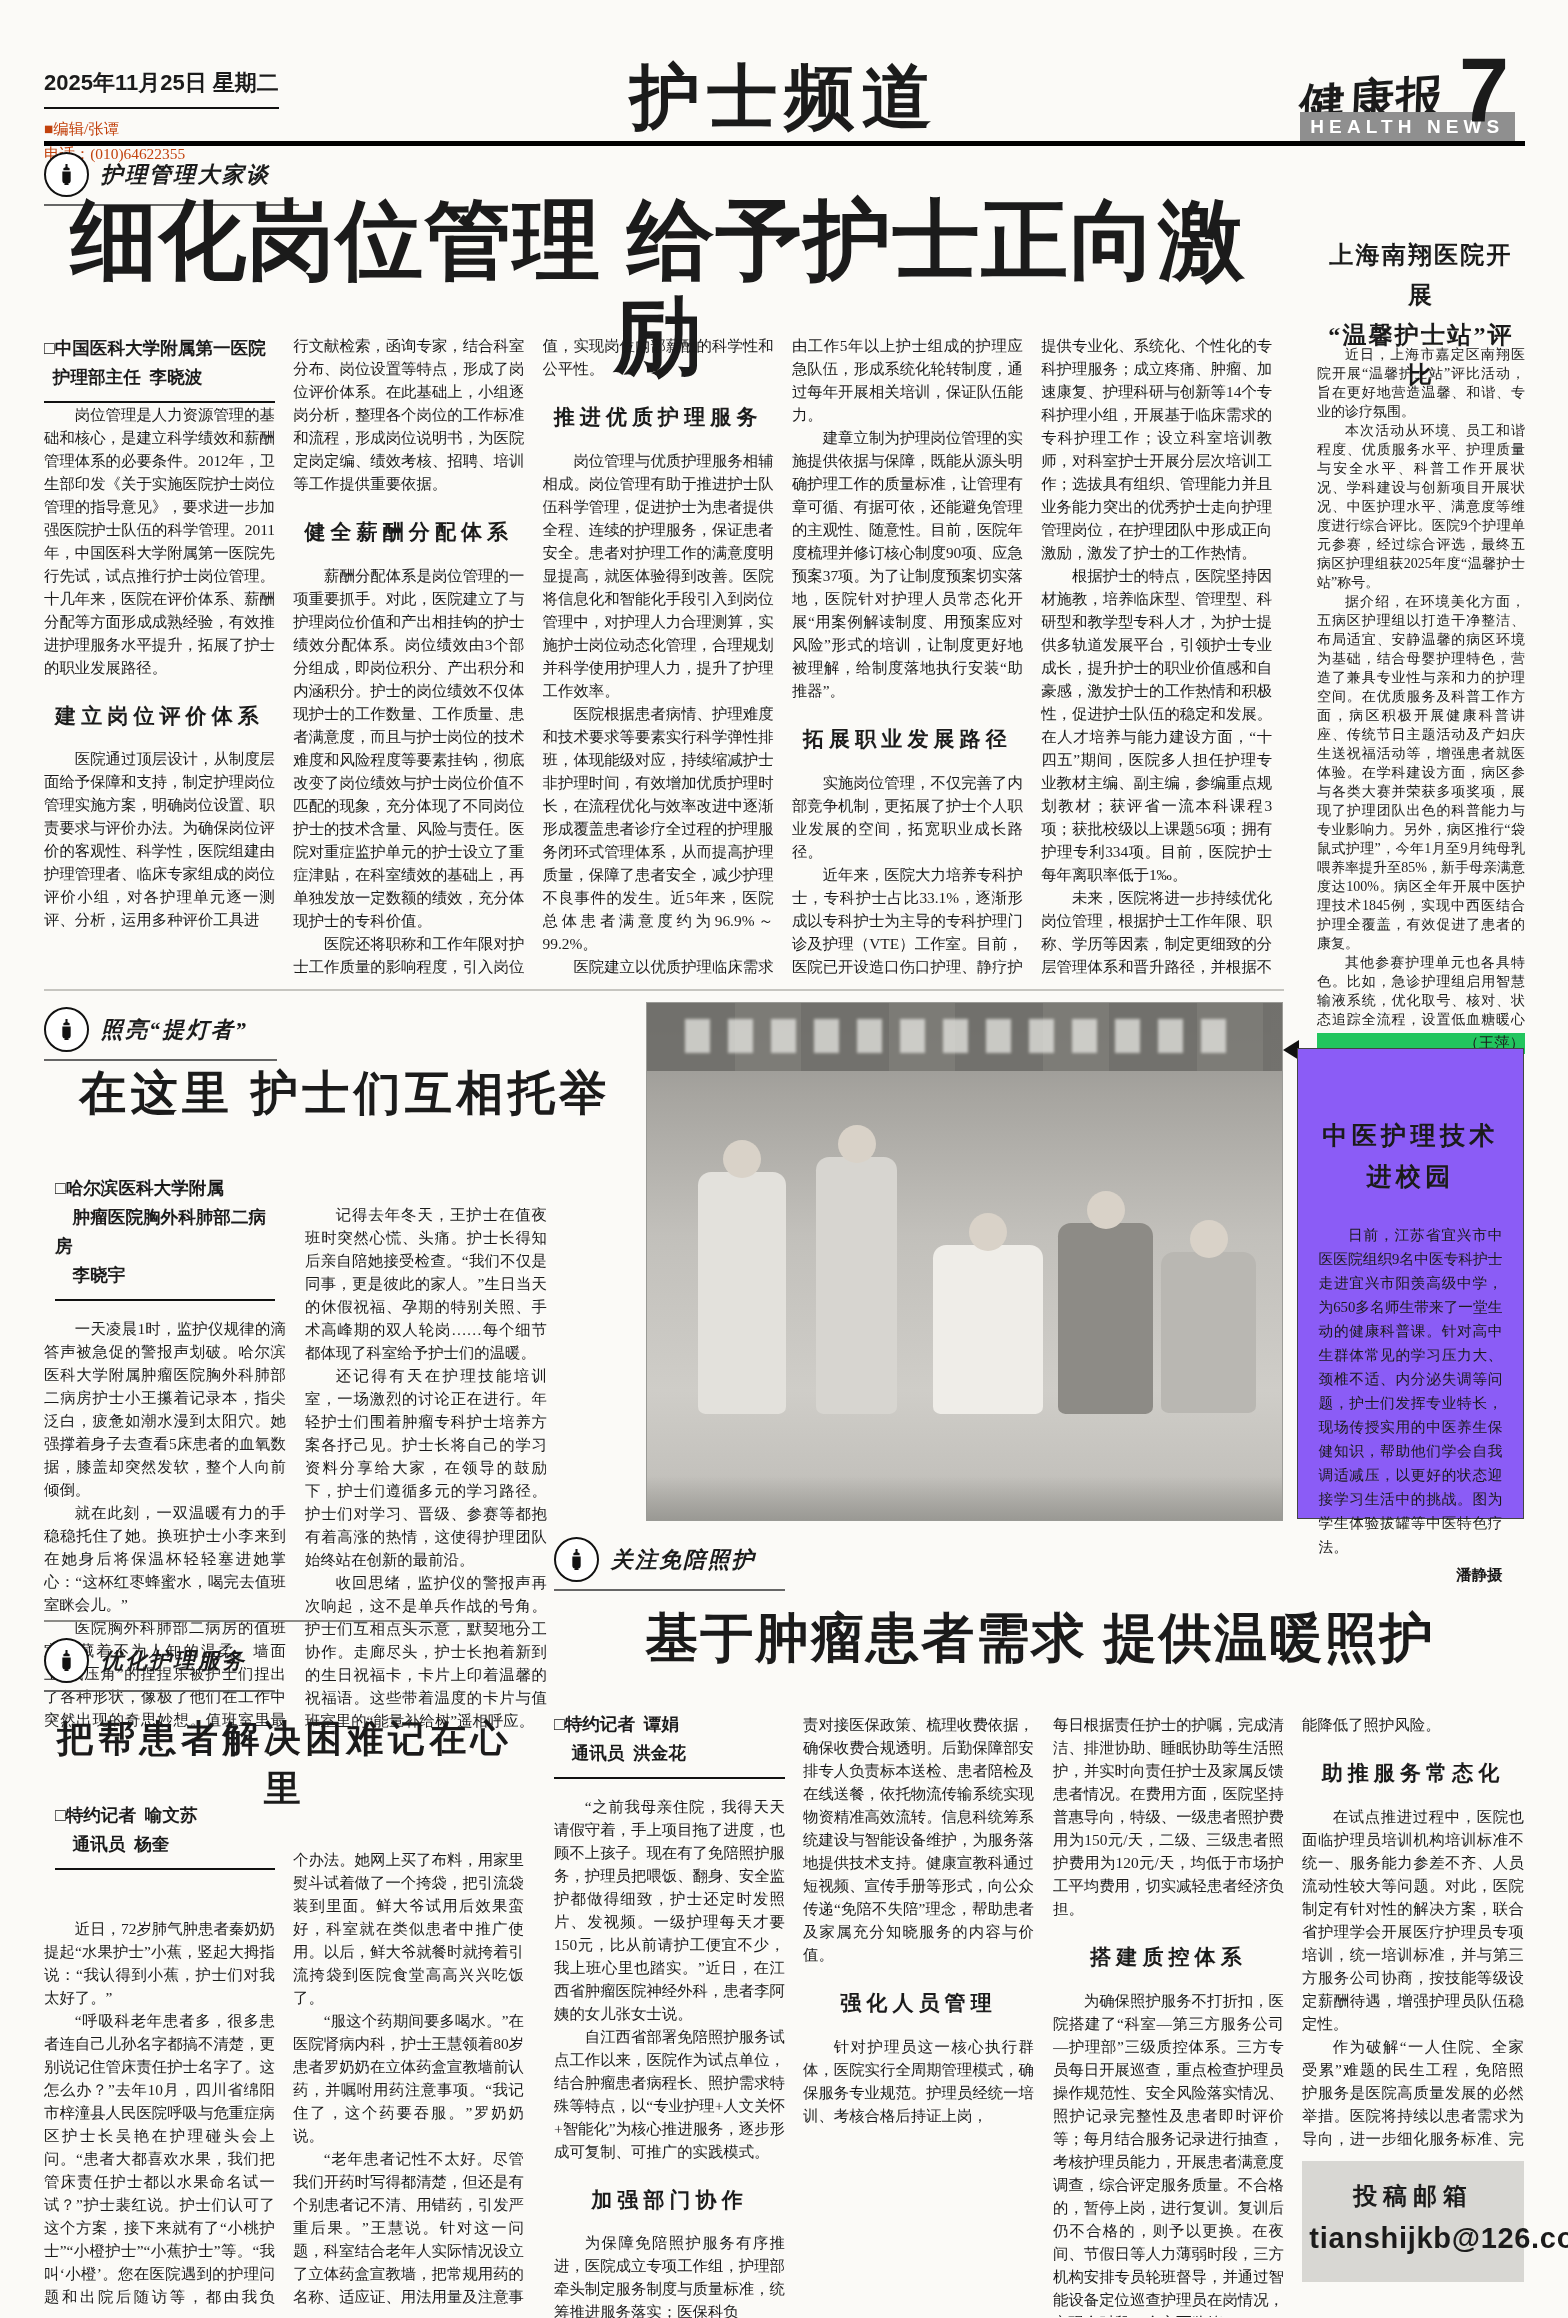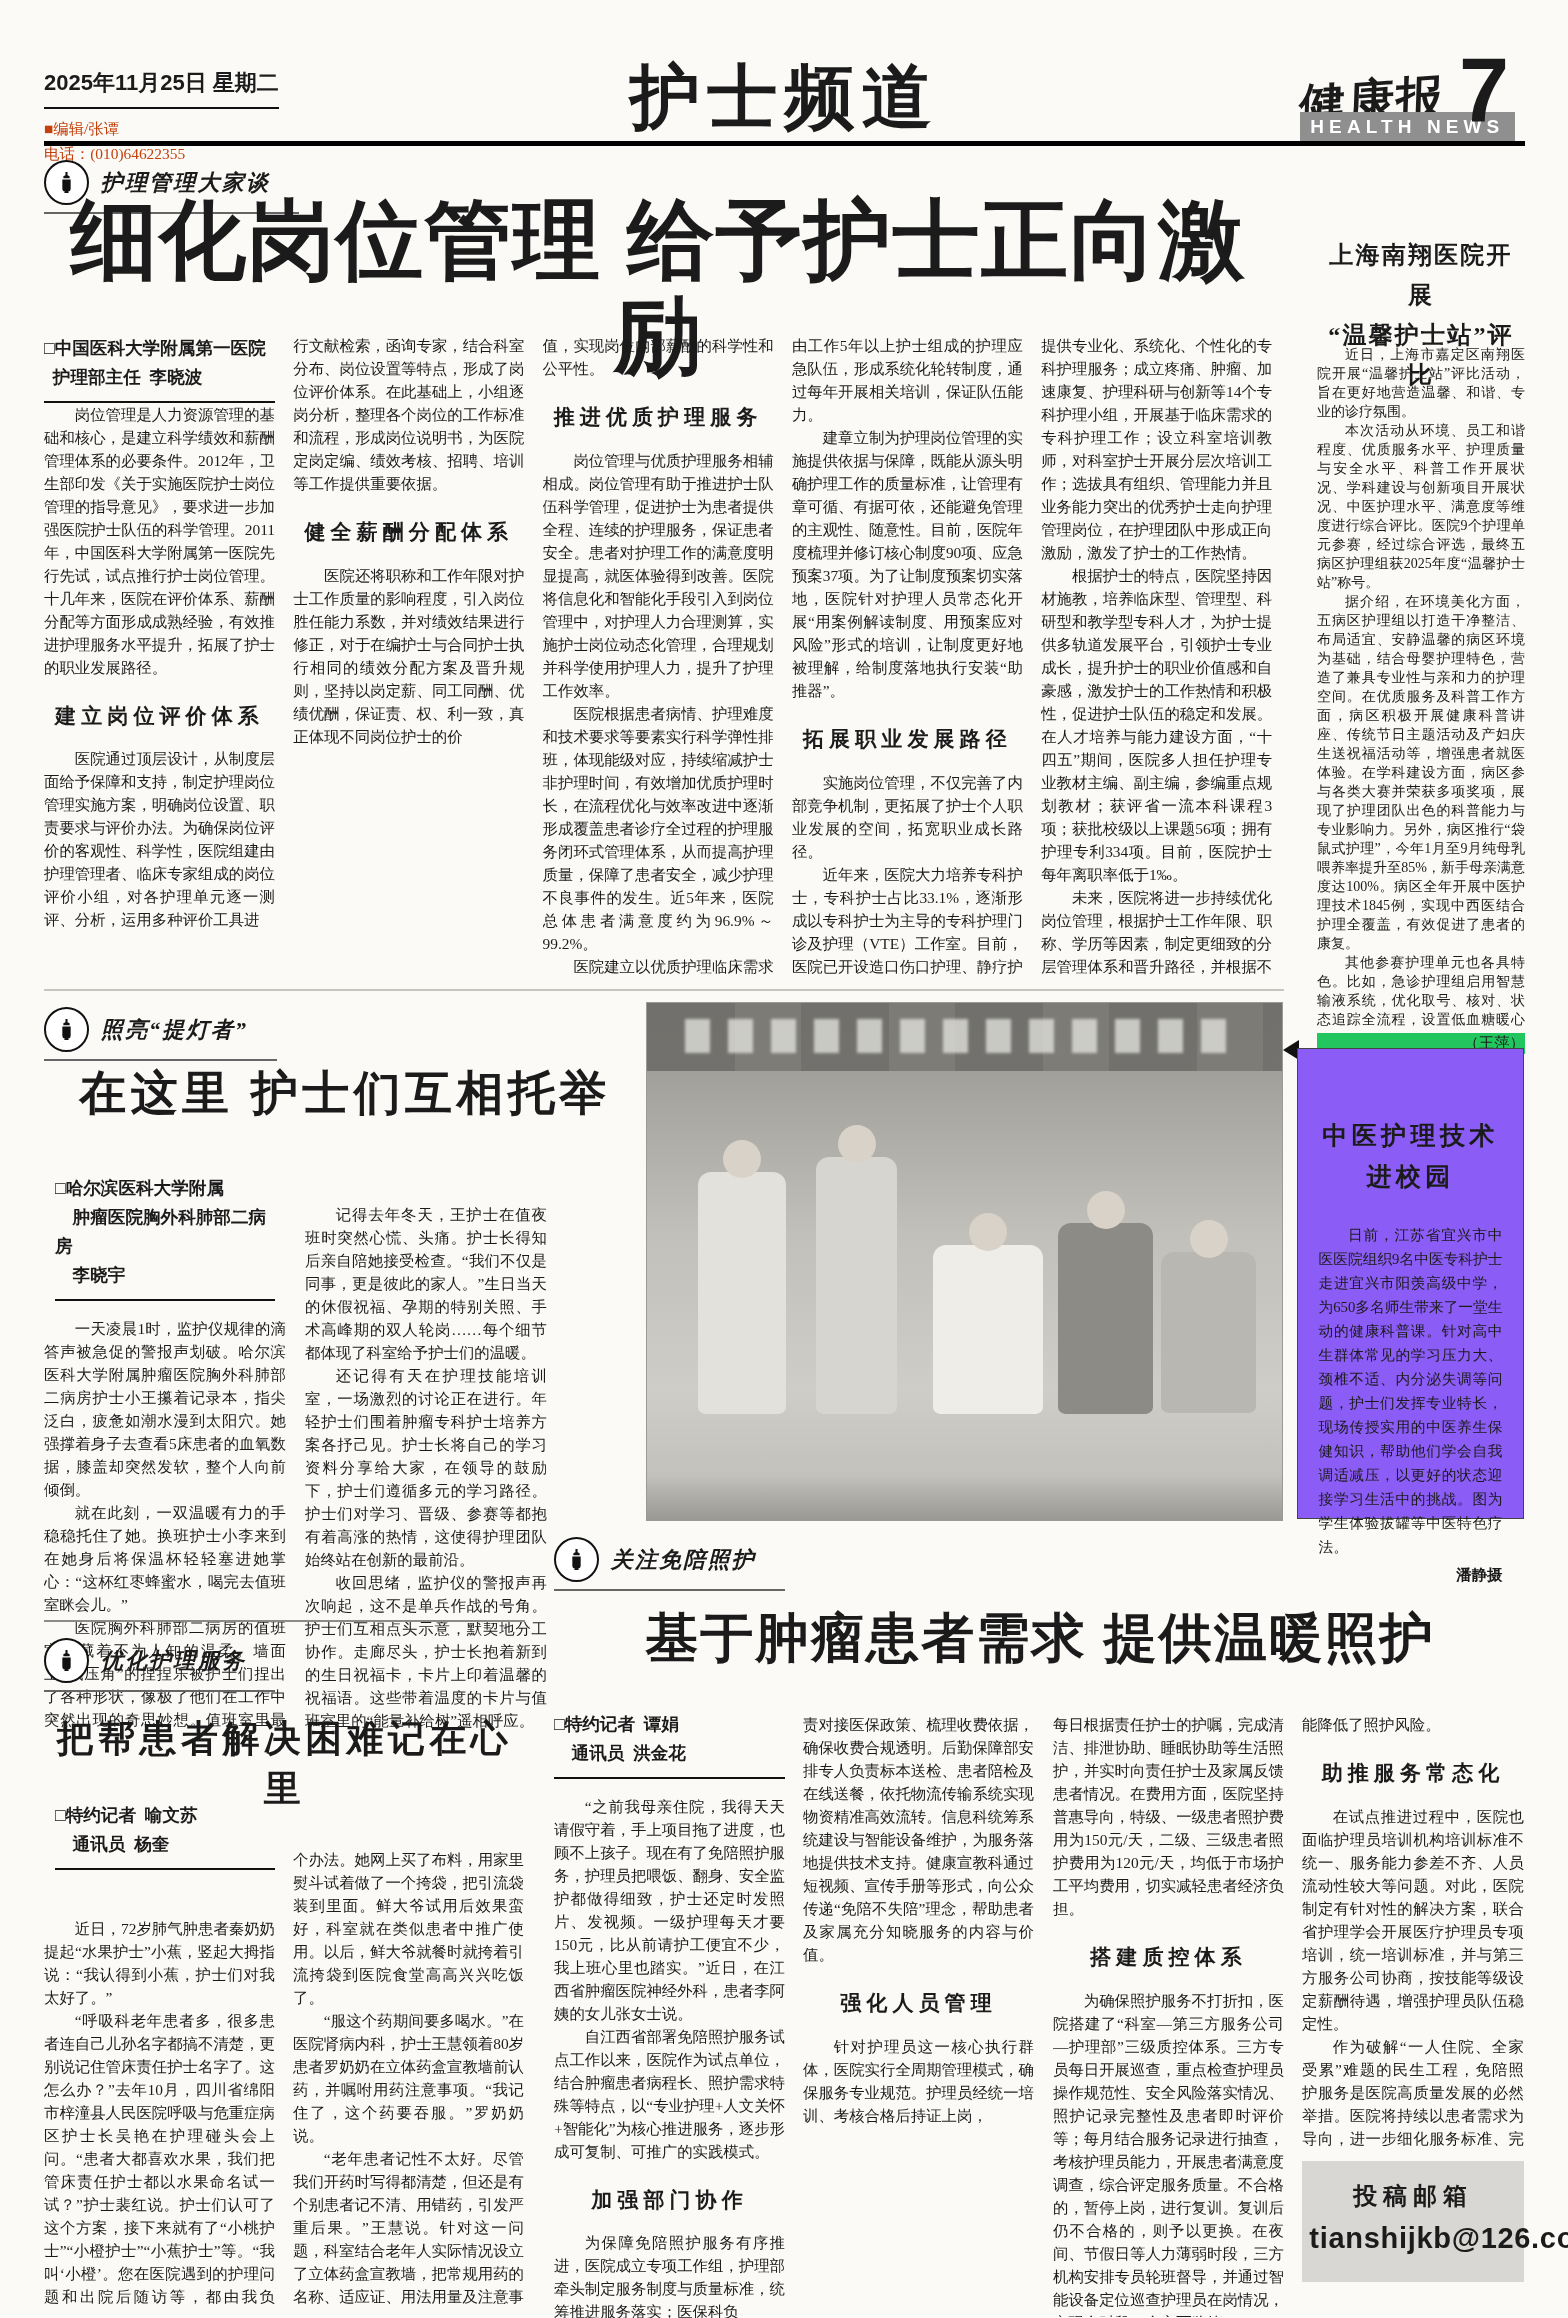--- a/index.html
+++ b/index.html
@@ -95,21 +95,21 @@
   <div class="abs section-title" style="left:0;top:51px;">护士频道</div>
 
   <div class="abs" style="left:1299px;top:70px;">
     <span class="brand" style="display:inline-block;">健康报</span>
   </div>
   <div class="abs brand-en" style="left:1300px;top:112px;">HEALTH NEWS</div>
   <div class="abs pageno" style="left:1459px;top:45px;">7</div>
 
   <div class="abs toprule" style="left:44px;top:141px;width:1481px;"></div>
 
-  <div class="abs badge" style="left:44px;top:160px;text-align:right;">
+  <div class="abs badge" style="left:44px;top:152px;text-align:right;">
     <span class="badge-icon">
       <svg viewBox="0 0 24 24">
           <path d="M11 2h2v3l2 1v2h-6V6l2-1zM8 9h8v9c0 1.6-1.4 3-3 3h-2c-1.6 0-3-1.4-3-3zM10 21h4v1h-4z"></path>
         </svg>
     </span>
     <span class="badge-label">护理管理大家谈</span>
   </div>
 
   <div class="abs h1" style="left:44px;top:192px;width:1229px;">细化岗位管理 给予护士正向激励</div>
 
@@ -119,20 +119,21 @@
         <div>□中国医科大学附属第一医院</div>
         <div>&nbsp;&nbsp;<span>护理部主任</span>&nbsp;&nbsp;<span class="nm">李晓波</span></div>
       </div>
       <p>岗位管理是人力资源管理的基础和核心，是建立科学绩效和薪酬管理体系的必要条件。2012年，卫生部印发《关于实施医院护士岗位管理的指导意见》，要求进一步加强医院护士队伍的科学管理。2011年，中国医科大学附属第一医院先行先试，试点推行护士岗位管理。十几年来，医院在评价体系、薪酬分配等方面形成成熟经验，有效推进护理服务水平提升，拓展了护士的职业发展路径。</p>
       <p class="sub">建立岗位评价体系</p>
       <p>医院通过顶层设计，从制度层面给予保障和支持，制定护理岗位管理实施方案，明确岗位设置、职责要求与评价办法。为确保岗位评价的客观性、科学性，医院组建由护理管理者、临床专家组成的岗位评价小组，对各护理单元逐一测评、分析，运用多种评价工具进</p>
     </div>
     <div class="col" style="height:642px;">
       <p class="noind">行文献检索，函询专家，结合科室分布、岗位设置等特点，形成了岗位评价体系。在此基础上，小组逐岗分析，整理各个岗位的工作标准和流程，形成岗位说明书，为医院定岗定编、绩效考核、招聘、培训等工作提供重要依据。</p>
       <p class="sub">健全薪酬分配体系</p>
+      <p>薪酬分配体系是岗位管理的一项重要抓手。对此，医院建立了与护理岗位价值和产出相挂钩的护士绩效分配体系。岗位绩效由3个部分组成，即岗位积分、产出积分和内涵积分。护士的岗位绩效不仅体现护士的工作数量、工作质量、患者满意度，而且与护士岗位的技术难度和风险程度等要素挂钩，彻底改变了岗位绩效与护士岗位价值不匹配的现象，充分体现了不同岗位护士的技术含量、风险与责任。医院对重症监护单元的护士设立了重症津贴，在科室绩效的基础上，再单独发放一定数额的绩效，充分体现护士的专科价值。</p>
       <p>医院还将职称和工作年限对护士工作质量的影响程度，引入岗位胜任能力系数，并对绩效结果进行修正，对于在编护士与合同护士执行相同的绩效分配方案及晋升规则，坚持以岗定薪、同工同酬、优绩优酬，保证责、权、利一致，真正体现不同岗位护士的价</p>
     </div>
     <div class="col" style="height:642px;">
       <p class="noind">值，实现岗位内部薪酬的科学性和公平性。</p>
       <p class="sub">推进优质护理服务</p>
       <p>岗位管理与优质护理服务相辅相成。岗位管理有助于推进护士队伍科学管理，促进护士为患者提供全程、连续的护理服务，保证患者安全。患者对护理工作的满意度明显提高，就医体验得到改善。医院将信息化和智能化手段引入到岗位管理中，对护理人力合理测算，实施护士岗位动态化管理，合理规划并科学使用护理人力，提升了护理工作效率。</p>
       <p>医院根据患者病情、护理难度和技术要求等要素实行科学弹性排班，体现能级对应，持续缩减护士非护理时间，有效增加优质护理时长，在流程优化与效率改进中逐渐形成覆盖患者诊疗全过程的护理服务闭环式管理体系，从而提高护理质量，保障了患者安全，减少护理不良事件的发生。近5年来，医院总体患者满意度约为96.9%～99.2%。</p>
       <p>医院建立以优质护理临床需求为导向的人力动态调配机制。医院在保障患者安全和临床护理质量的前提下合理设置、动态调整护理岗位，实现“人岗精准适配、保障护理质量”的核心目标。为保障临床工作，医院成立</p>
     </div>
     <div class="col" style="height:642px;">

